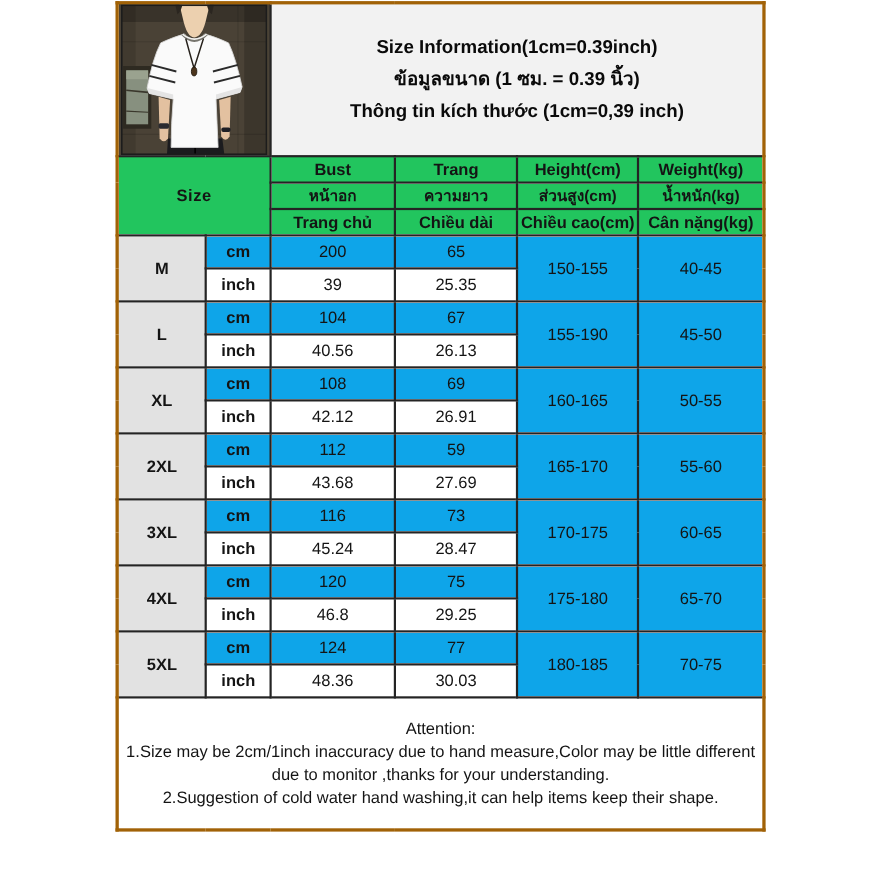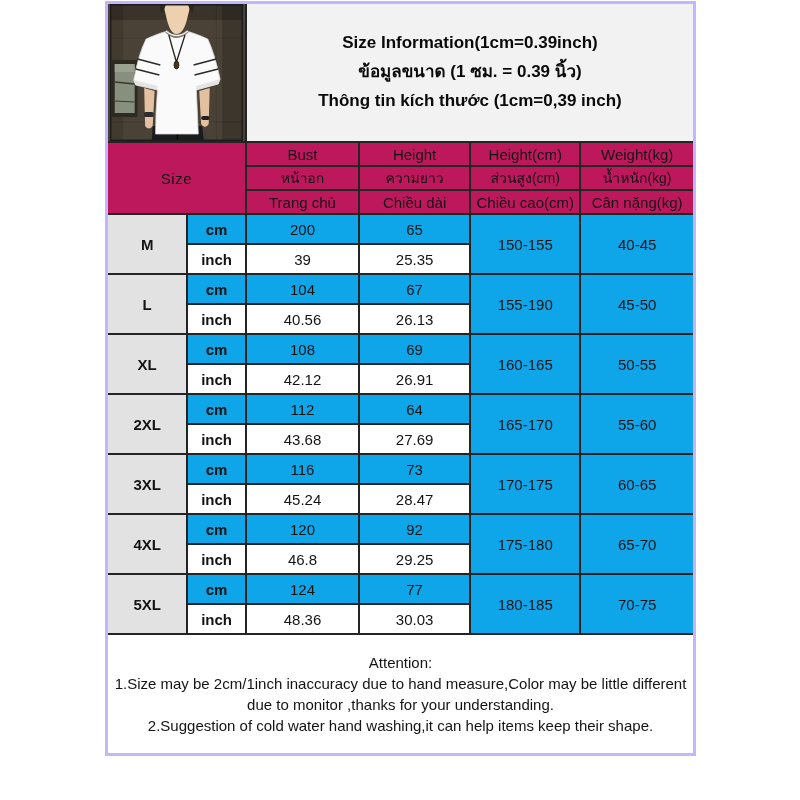--- a/index.html
+++ b/index.html
@@ -4,32 +4,32 @@
 <style>
   html,body{margin:0;padding:0;}
   body{
     width:800px;height:800px;background:#ffffff;position:relative;
     font-family:"Liberation Sans","DejaVu Sans",sans-serif;
     -webkit-font-smoothing:antialiased;
   }
   .sheet{position:absolute;left:105px;top:1px;width:590px;}
   table.size-table{
     border-collapse:collapse;table-layout:fixed;width:591px;
-    border:3px solid #c4b5fd;
+    border:3px solid #a16207;
   }
   table.size-table td{
     border:2px solid #242424;text-align:center;vertical-align:middle;
     color:#141414;font-size:15px;padding:0 2px;overflow:hidden;
   }
   
   td.photo-cell{height:137px;padding:0;background:#4a4236;}
   td.title-cell{background:#f2f2f2;}
   .title-line{font-weight:bold;font-size:17px;line-height:1.7;color:#0a0a0a;white-space:nowrap;}
   
-  tr.hdr-row td{height:22px;background:#be185d;font-weight:normal;font-size:15px;}
+  tr.hdr-row td{height:22px;background:#22c55e;font-weight:bold;font-size:15px;}
   td.size-big{background:#e2e2e2;font-weight:bold;font-size:29px;letter-spacing:0.5px;}
   tr.hdr-row td.th-txt{font-size:14px;margin-top:28px;}
   
   tr.data-row td{height:28px;}
   td.size-label{background:#e2e2e2;font-weight:bold;}
   td.unit-label{font-weight:bold;}
   td.bg-gray{background:#0ea5e9;}
   td.bg-white{background:#ffffff;}
   td.val{font-size:15px;color:#222;}
   
@@ -107,21 +107,21 @@
         <td class="title-cell" colspan="4">
           <div class="title-line">Size Information(1cm=0.39inch)</div>
           <div class="title-line">ข้อมูลขนาด (1 ซม. = 0.39 นิ้ว)</div>
           <div class="title-line">Thông tin kích thước (1cm=0,39 inch)</div>
         </td>
       </tr>
 
       <tr class="hdr-row">
         <td class="size-big" colspan="2" rowspan="3">Size</td>
         <td>Bust</td>
-        <td>Height</td>
+        <td>Trang</td>
         <td>Height(cm)</td>
         <td>Weight(kg)</td>
       </tr>
 
       <tr class="hdr-row">
         <td class="th-txt">หน้าอก</td>
         <td class="th-txt">ความยาว</td>
         <td class="th-txt">ส่วนสูง(cm)</td>
         <td class="th-txt">น้ำหนัก(kg)</td>
       </tr>
@@ -171,21 +171,21 @@
         </tr>
         <tr class="data-row">
           <td class="unit-label bg-white">inch</td>
           <td class="val bg-white">42.12</td>
           <td class="val bg-white">26.91</td>
         </tr>
         <tr class="data-row">
           <td class="size-label" rowspan="2">2XL</td>
           <td class="unit-label bg-gray">cm</td>
           <td class="val bg-gray">112</td>
-          <td class="val bg-gray">64</td>
+          <td class="val bg-gray">59</td>
           <td class="val bg-gray" rowspan="2">165-170</td>
           <td class="val bg-gray" rowspan="2">55-60</td>
         </tr>
         <tr class="data-row">
           <td class="unit-label bg-white">inch</td>
           <td class="val bg-white">43.68</td>
           <td class="val bg-white">27.69</td>
         </tr>
         <tr class="data-row">
           <td class="size-label" rowspan="2">3XL</td>
@@ -197,21 +197,21 @@
         </tr>
         <tr class="data-row">
           <td class="unit-label bg-white">inch</td>
           <td class="val bg-white">45.24</td>
           <td class="val bg-white">28.47</td>
         </tr>
         <tr class="data-row">
           <td class="size-label" rowspan="2">4XL</td>
           <td class="unit-label bg-gray">cm</td>
           <td class="val bg-gray">120</td>
-          <td class="val bg-gray">92</td>
+          <td class="val bg-gray">75</td>
           <td class="val bg-gray" rowspan="2">175-180</td>
           <td class="val bg-gray" rowspan="2">65-70</td>
         </tr>
         <tr class="data-row">
           <td class="unit-label bg-white">inch</td>
           <td class="val bg-white">46.8</td>
           <td class="val bg-white">29.25</td>
         </tr>
         <tr class="data-row">
           <td class="size-label" rowspan="2">5XL</td>

